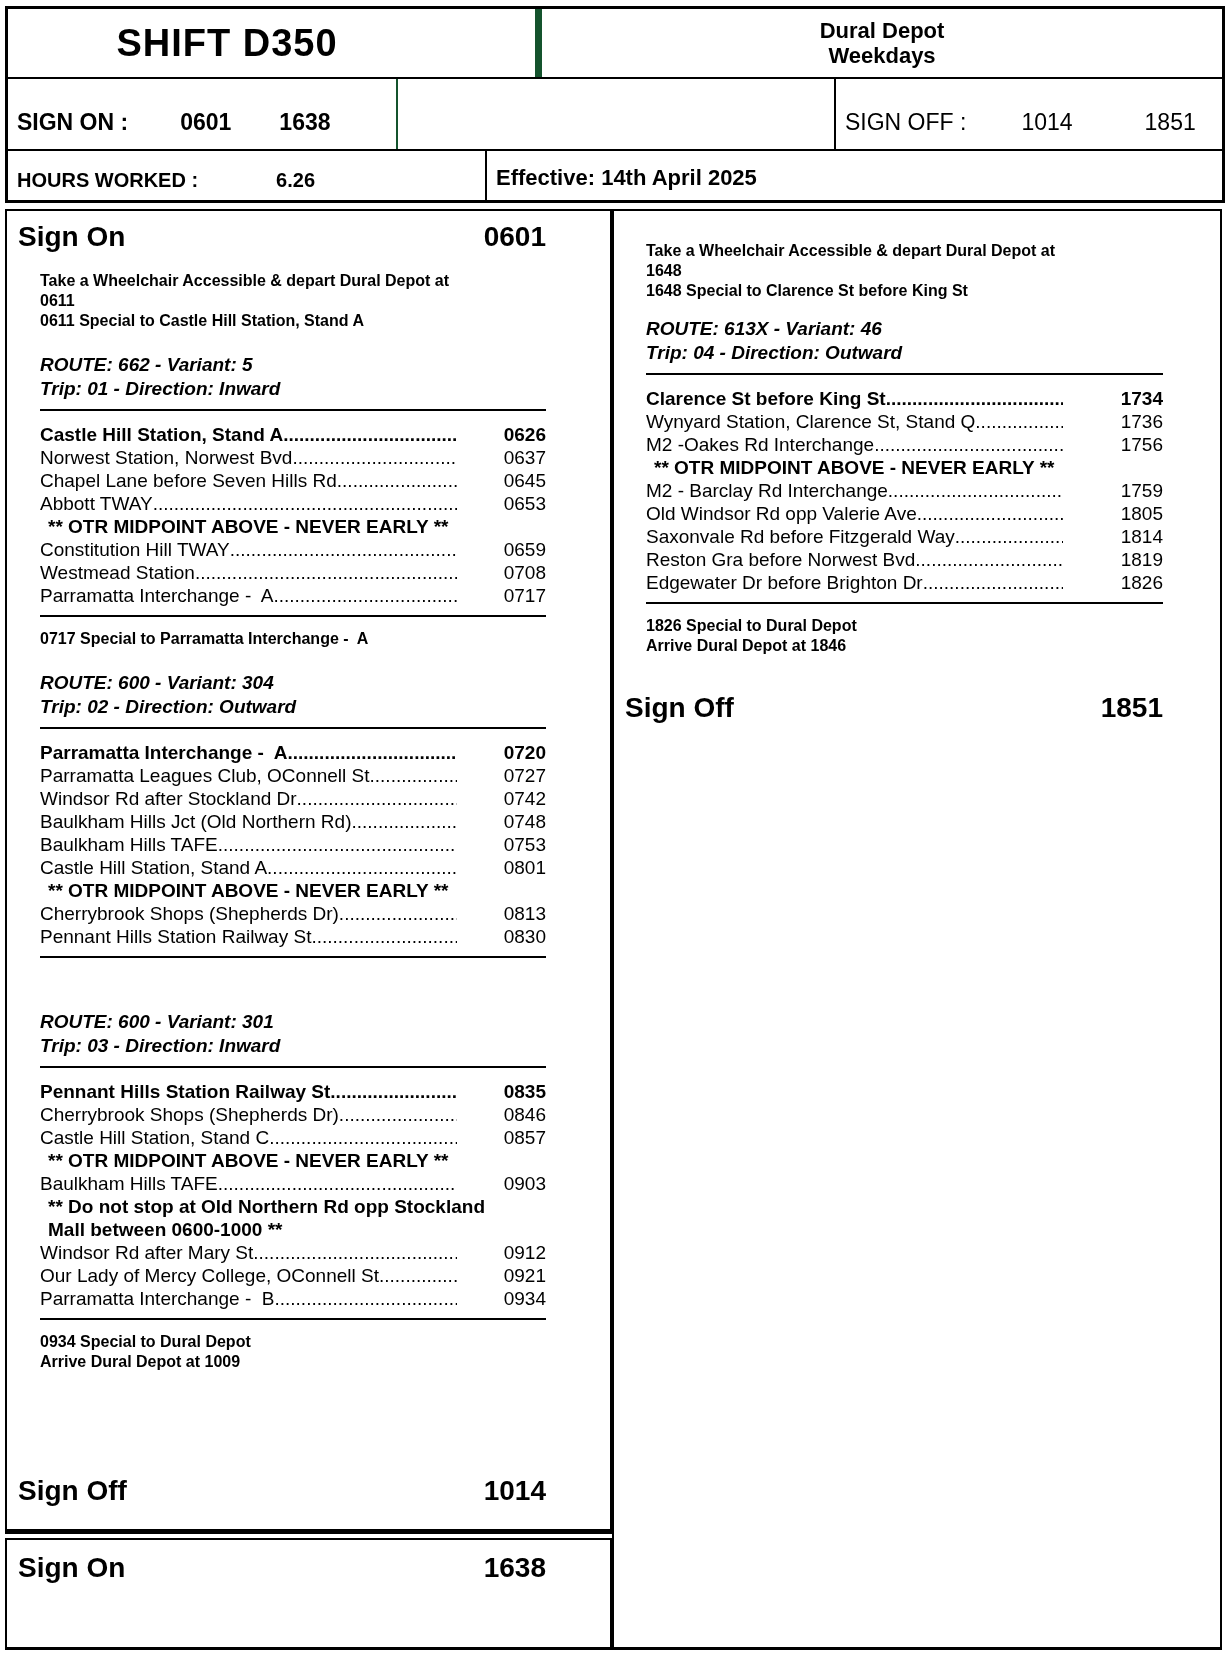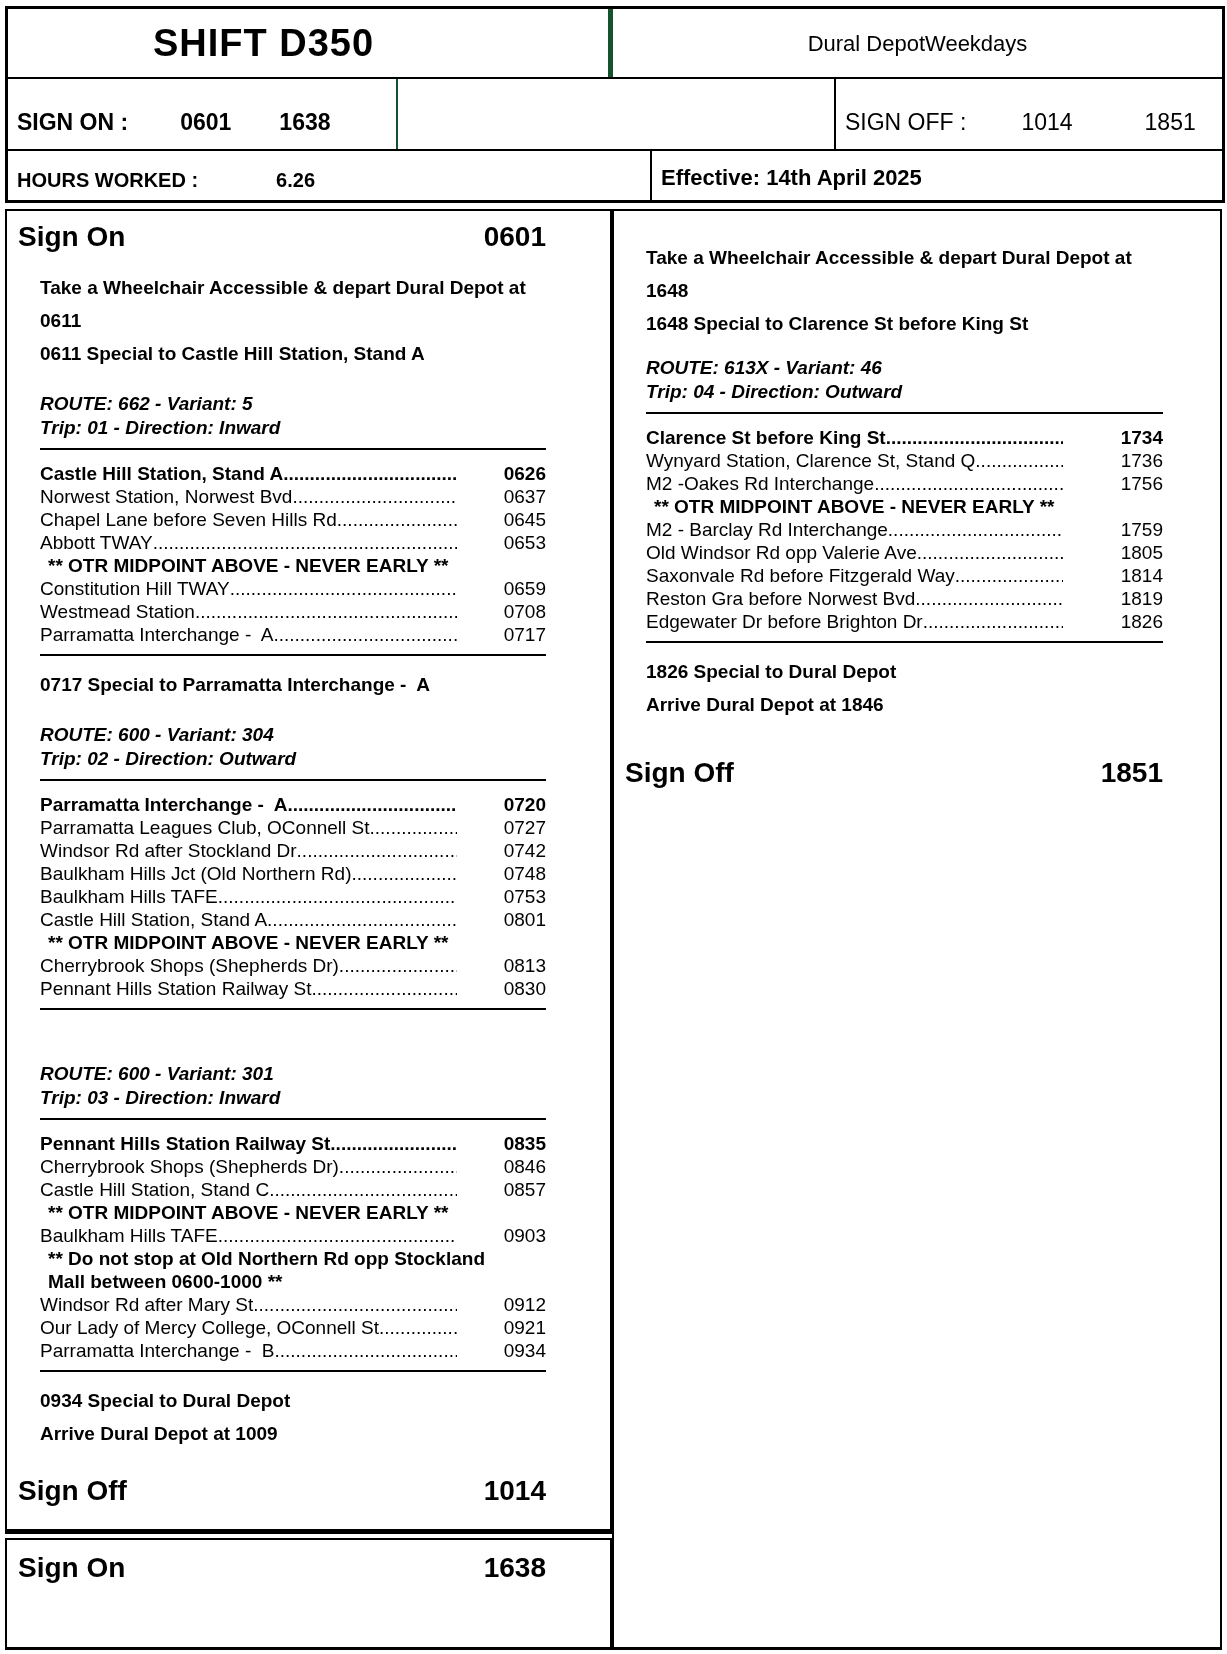--- a/index.html
+++ b/index.html
@@ -6,31 +6,31 @@
   .page{position:relative;width:1227px;height:1654px;background:#fff;color:#000;
         font-family:"Liberation Sans","DejaVu Sans",sans-serif;overflow:hidden;}
 
   
   .hdr{position:absolute;left:5px;top:6px;width:1214px;border:3px solid #000;}
   .hrow{display:flex;}
   .r1{height:68px;border-bottom:2px solid #000;}
   .r2{height:70px;border-bottom:2px solid #000;}
   .r3{height:49px;}
   .hcell{box-sizing:border-box;display:flex;align-items:center;}
-  .c-title{width:605px;border-right:5px solid #14532d;justify-content:center;
+  .c-title{width:534px;border-right:7px solid #14532d;justify-content:center;
            font-size:38px;font-weight:bold;letter-spacing:1px;padding-right:89px;}
-  .c-depot{flex:1;flex-direction:row;justify-content:center;
-           font-size:22px;font-weight:normal;line-height:25px;text-align:center;}
+  .c-depot{flex:1;flex-direction:column;justify-content:center;
+           font-size:22px;font-weight:bold;line-height:25px;text-align:center;}
   .c-signon{width:390px;border-right:2px solid #14532d;font-size:23px;font-weight:bold;
             padding:16px 0 0 9px;}
   .c-signon .v1{margin-left:52px;} .c-signon .v2{margin-left:48px;}
   .c-mid{width:438px;border-right:2px solid #000;}
   .c-signoff{flex:1;font-size:23px;font-weight:normal;padding:16px 0 0 9px;}
   .c-signoff .v1{margin-left:55px;} .c-signoff .v2{margin-left:72px;}
-  .c-hours{width:644px;border-right:2px solid #000;font-size:20px;font-weight:bold;
+  .c-hours{width:479px;border-right:2px solid #000;font-size:20px;font-weight:bold;
            padding:10px 0 0 9px;}
   .c-hours .v1{margin-left:78px;}
   .c-effective{flex:1;font-size:22px;font-weight:bold;padding:4px 0 0 9px;}
 
   
   .cols{position:absolute;left:5px;top:209px;width:1217px;height:1441px;display:flex;}
   .col-left{width:607px;display:flex;flex-direction:column;}
   .col-right{flex:1;display:flex;flex-direction:column;}
   .box{box-sizing:border-box;border:2px solid #000;background:#fff;}
   .box1{height:1325px;border-bottom-width:5px;display:flex;flex-direction:column;
@@ -38,21 +38,21 @@
   .box2{flex:1;margin-top:4px;border-bottom-width:3px;padding-top:10px;}
   .box3{height:100%;border-bottom-width:3px;display:flex;flex-direction:column;padding:30px 0 0 0;}
 
   .sec-head{display:flex;justify-content:space-between;align-items:baseline;
             padding:0 64px 0 11px;font-size:28px;font-weight:bold;line-height:36px;}
   .box3 .sec-head{padding-right:57px;}
 
   .inner{padding-left:33px;padding-right:64px;}
   .box3 .inner{padding-left:32px;padding-right:57px;}
 
-  .para{font-size:19px;font-weight:bold;line-height:33px;white-space:pre-wrap;}
+  .para{font-size:16px;font-weight:bold;line-height:20px;white-space:pre-wrap;}
   .para-gap{margin-top:16px;}
   .routeblk{font-size:19px;font-weight:bold;font-style:italic;line-height:24px;margin-top:22px;}
   .routeblk.xgap{margin-top:52px;}
   .box3 .routeblk{margin-top:16px;}
   .rule{border-top:2px solid #000;margin:8px 0 12px 0;}
 
   .stops{font-size:19px;line-height:23px;}
   .srow{display:flex;}
   .srow.b{font-weight:bold;}
   .sname{width:417px;display:flex;overflow:hidden;}

